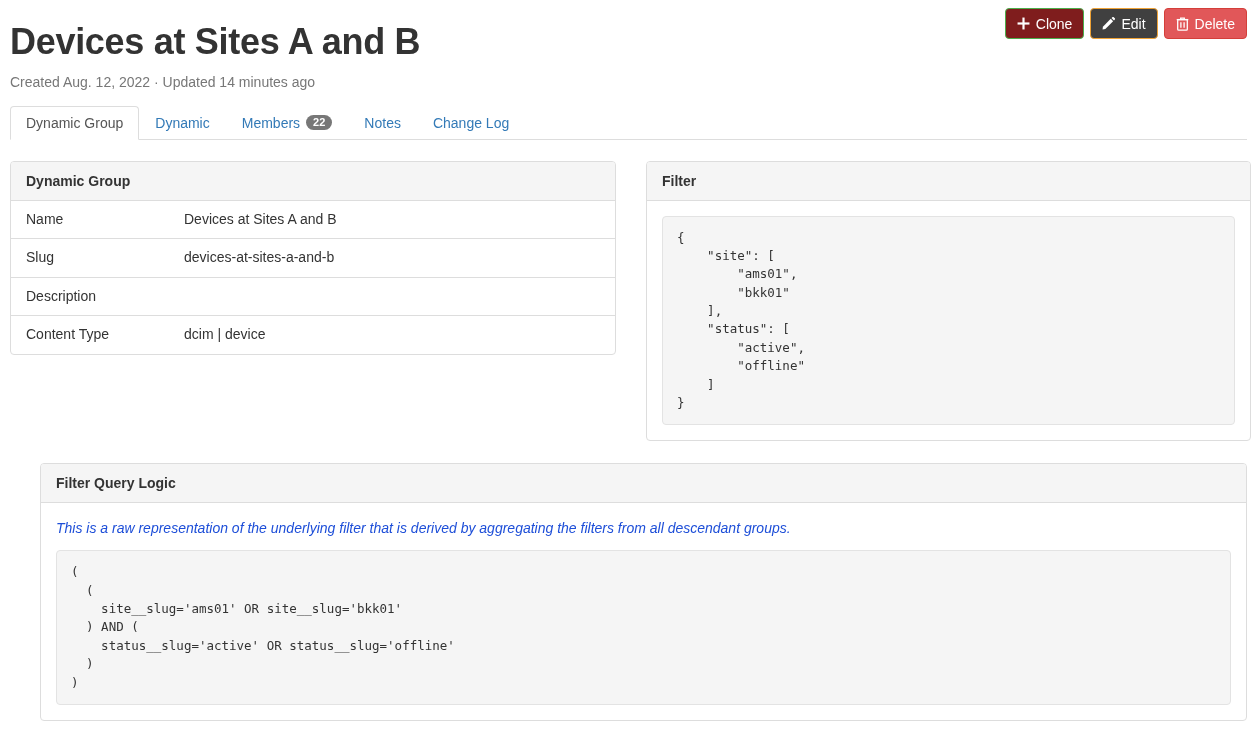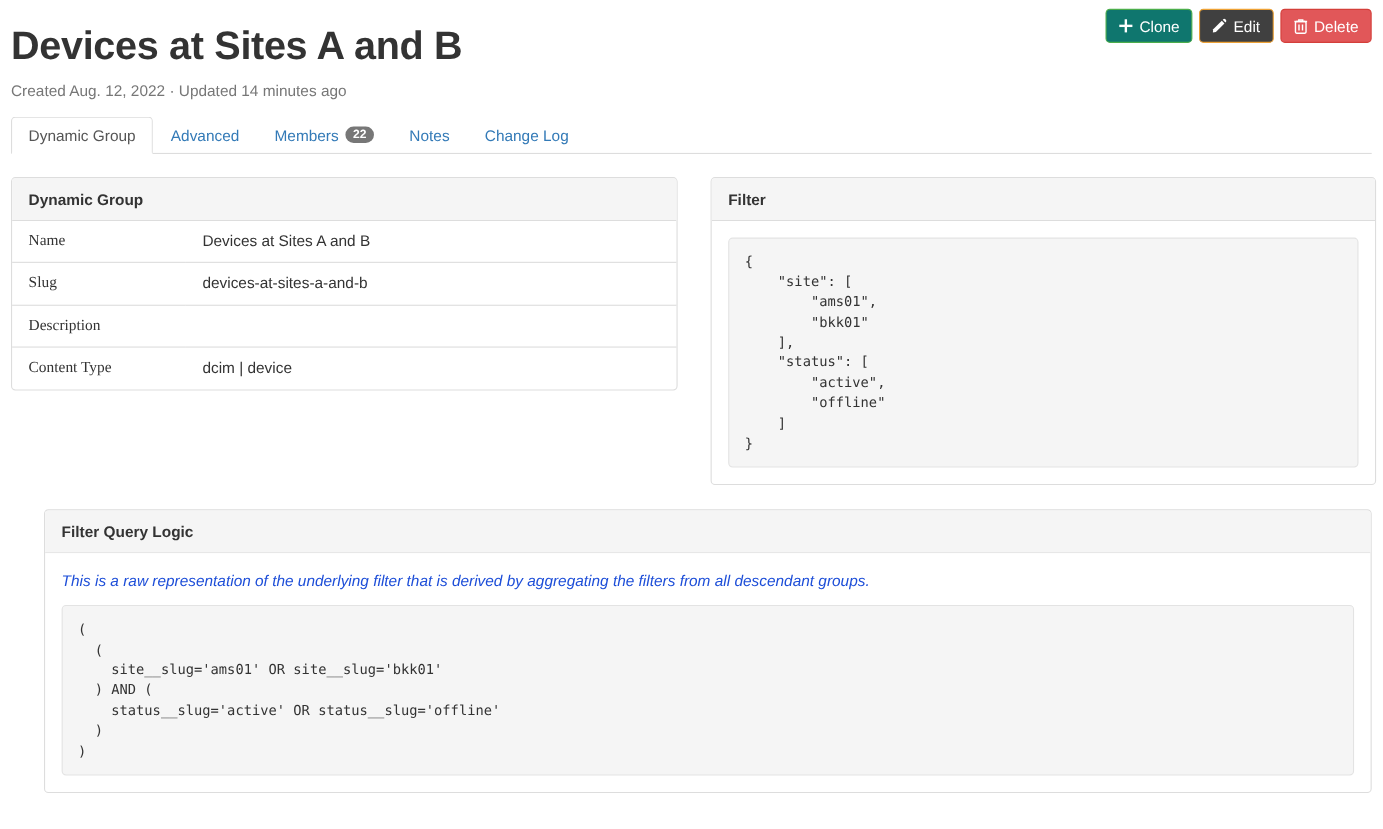--- a/index.html
+++ b/index.html
@@ -36,21 +36,21 @@
     height: 31px;
     padding: 0 11px;
     border: 1px solid transparent;
     border-radius: 4px;
     font-size: 14px;
     line-height: 1;
     color: #ffffff;
     cursor: pointer;
     white-space: nowrap;
   }
-  .btn-clone  { background: #0f766e; border-color: #4cae4c; }
+  .btn-clone  { background: #7f1d1d; border-color: #4cae4c; }
   .btn-edit   { background: #404040; border-color: #eea236; }
   .btn-delete { background: #e15759; border-color: #d43f3a; }
   .btn svg { display: block; }
 
   
   .page-title {
     margin: 0;
     padding: 22px 0 0 0;
     font-size: 36px;
     font-weight: bold;
@@ -138,21 +138,21 @@
     border-collapse: collapse;
     font-size: 14px;
   }
   table.detail tr { border-bottom: 1px solid #dddddd; }
   table.detail tr:last-child { border-bottom: none; }
   table.detail td {
     padding: 9px 15px;
     vertical-align: top;
     line-height: 1.4;
   }
-  table.detail td.key { width: 158px; color: #333333; font-family: Liberation Serif, serif; }
+  table.detail td.key { width: 158px; color: #333333; }
   table.detail td.val { color: #333333; }
 
   
   pre.code {
     margin: 0;
     padding: 12px 14px;
     background: #f5f5f5;
     border: 1px solid #e3e3e3;
     border-radius: 4px;
     font-family: "DejaVu Sans Mono", "Liberation Mono", monospace;
@@ -210,21 +210,21 @@
   </div>
 
   <h1 class="page-title">Devices at Sites A and B</h1>
   <div class="meta">Created Aug. 12, 2022 · Updated 14 minutes ago</div>
 
   <nav class="tabs">
     <div class="tab active">
       <span>Dynamic Group</span>
     </div>
     <div class="tab">
-      <span>Advanced</span>
+      <span>Dynamic</span>
     </div>
     <div class="tab">
       <span>Members</span>
       <span class="badge">22</span>
     </div>
     <div class="tab">
       <span>Notes</span>
     </div>
     <div class="tab">
       <span>Change Log</span>

